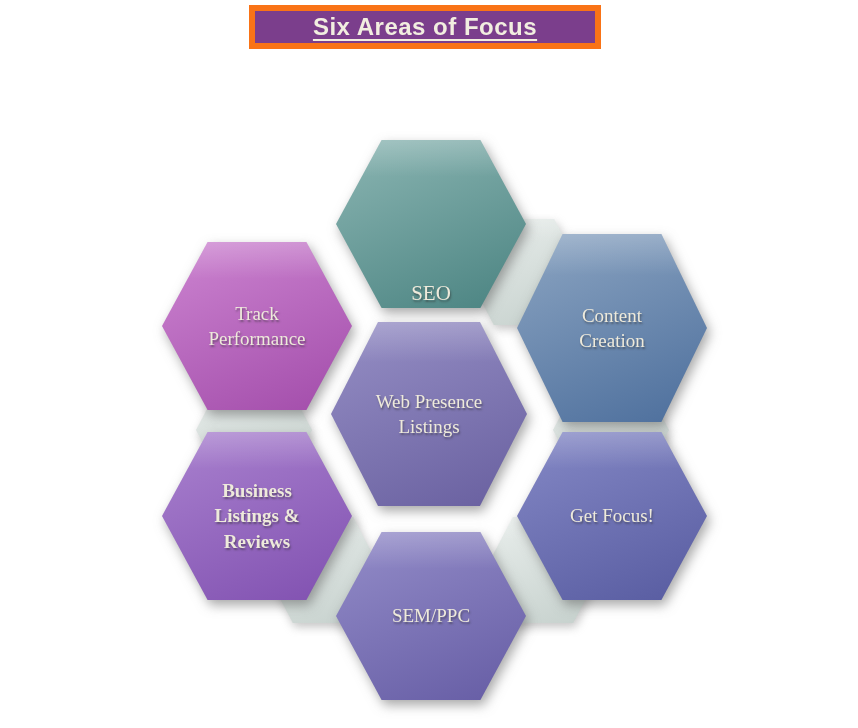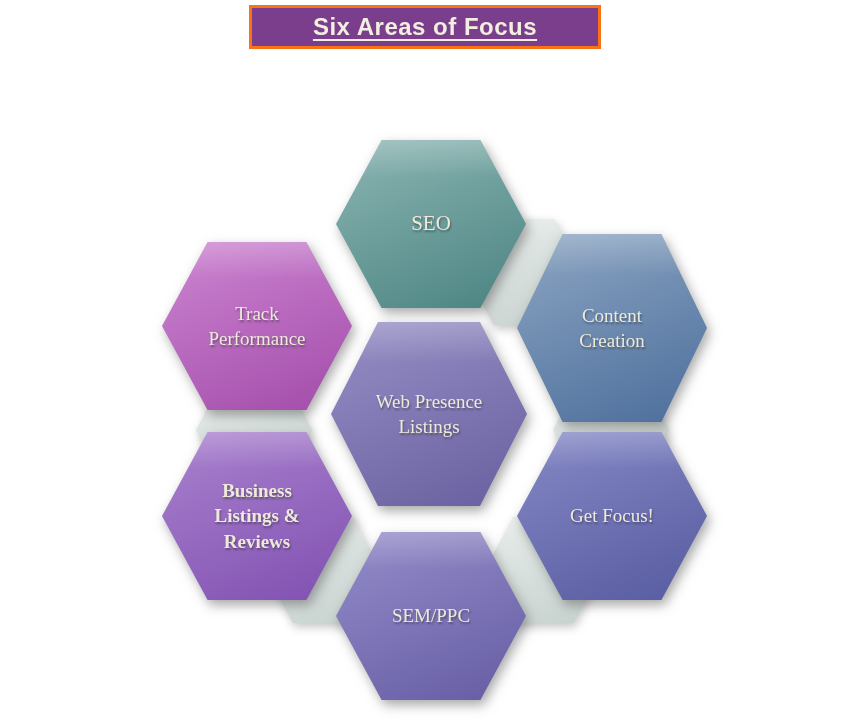--- a/index.html
+++ b/index.html
@@ -12,21 +12,21 @@
     font-family: "Liberation Sans", sans-serif;
   }
 
   
   .banner {
     position: absolute;
     left: 249px; top: 5px;
     width: 352px; height: 44px;
     box-sizing: border-box;
     background: #7b3e8c;
-    border: 3px solid #f97316;
+    border: 6px solid #f97316;
     display: flex; align-items: center; justify-content: center;
   }
   .banner span {
     color: #f2eee0;
     font-size: 24px;
     font-weight: bold;
     letter-spacing: 0.5px;
     text-decoration: underline;
     text-decoration-thickness: 2px;
     text-underline-offset: 4px;
@@ -100,21 +100,21 @@
       <div class="hex" style="background: linear-gradient(158deg, rgb(233, 238, 236) 0%, rgb(197, 208, 204) 100%);"></div>
     </div>
   <div class="hexwrap connector" id="g4">
       <div class="hex" style="background: linear-gradient(158deg, rgb(233, 238, 236) 0%, rgb(197, 208, 204) 100%);"></div>
     </div>
   <div class="hexwrap connector" id="g5">
       <div class="hex" style="background: linear-gradient(158deg, rgb(233, 238, 236) 0%, rgb(197, 208, 204) 100%);"></div>
     </div>
 
   <div class="hexwrap node" id="hex-seo">
-    <div class="hex" style="background: linear-gradient(158deg, rgb(140, 182, 179) 0%, rgb(74, 131, 129) 100%);">
+    <div class="hex" style="background: linear-gradient(158deg, rgb(140, 182, 179) 0%, rgb(74, 131, 129) 100%); align-items: flex-end;">
       <span class="label big">SEO</span>
     </div>
   </div>
 
   <div class="hexwrap node" id="hex-track-performance">
     <div class="hex" style="background: linear-gradient(158deg, rgb(205, 133, 209) 0%, rgb(162, 76, 170) 100%);">
       <span class="label">Track
 Performance</span>
     </div>
   </div>

